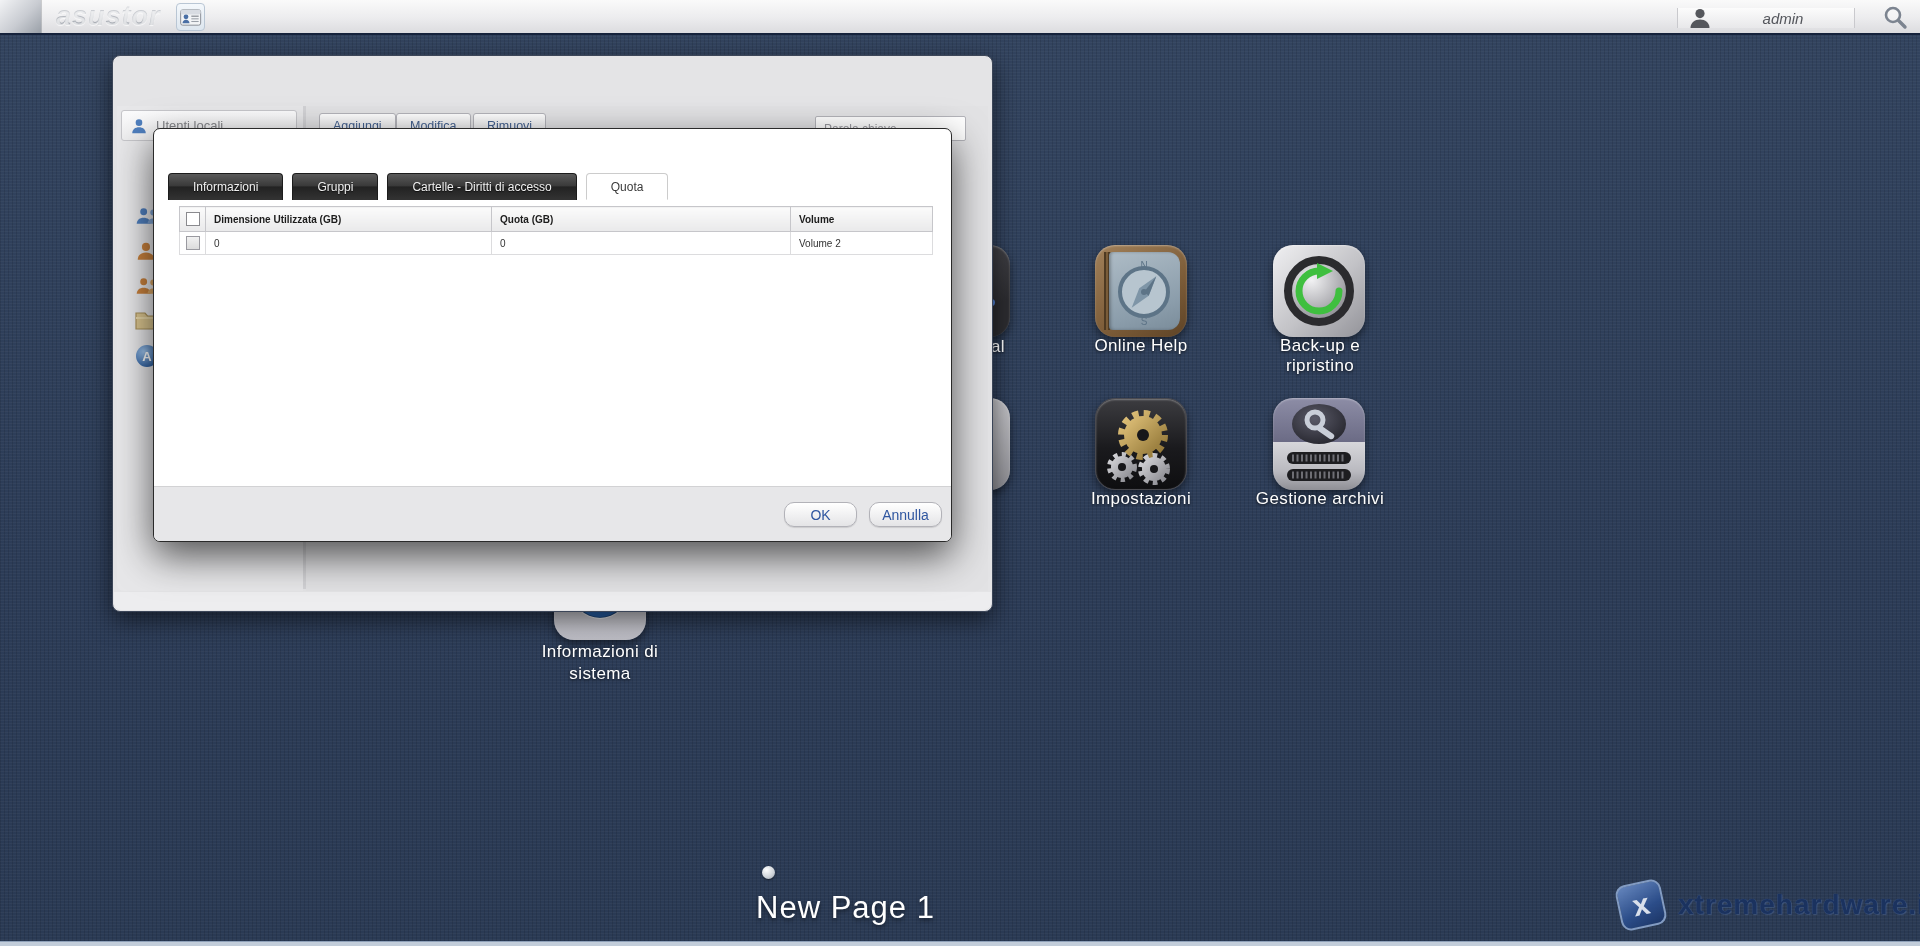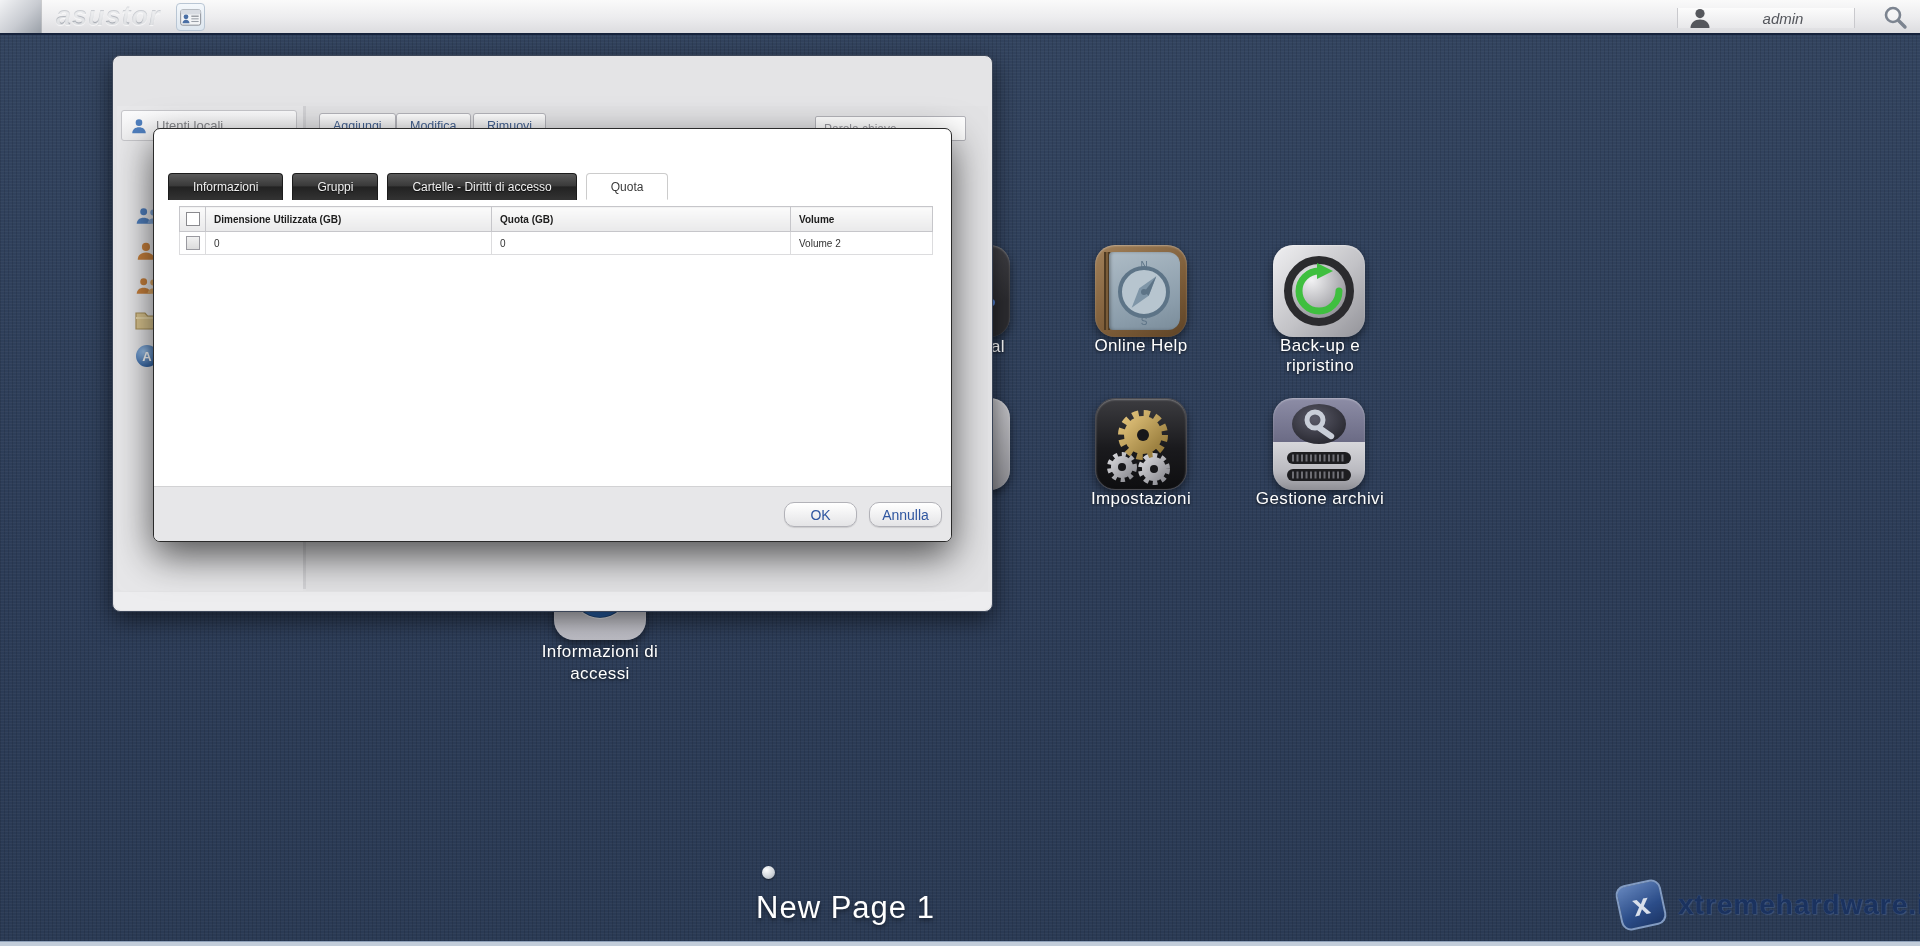--- a/index.html
+++ b/index.html
@@ -268,21 +268,21 @@
     </div>
   </div>
   <div class="dlabel" style="left:1245px; top:489px; width:150px;text-align:center;">Gestione archivi</div>
 
   <div class="dicon" style="left:554px; top:548px;">
     <div class="art art-sysinfo">
       <div class="orb"></div>
     </div>
   </div>
   <div class="dlabel" style="left:535px; top:642px; width:130px;">Informazioni di</div>
-  <div class="dlabel" style="left:535px; top:664px; width:130px;">accessi</div>
+  <div class="dlabel" style="left:535px; top:664px; width:130px;">sistema</div>
 
   <div id="page-dot"></div>
   <div id="page-label">New Page 1</div>
 
   <div id="watermark">
     <div id="wm-logo">x</div>
     <div id="wm-text">xtremehardware.it</div>
   </div>
   <div id="bottom-strip"></div>
 

